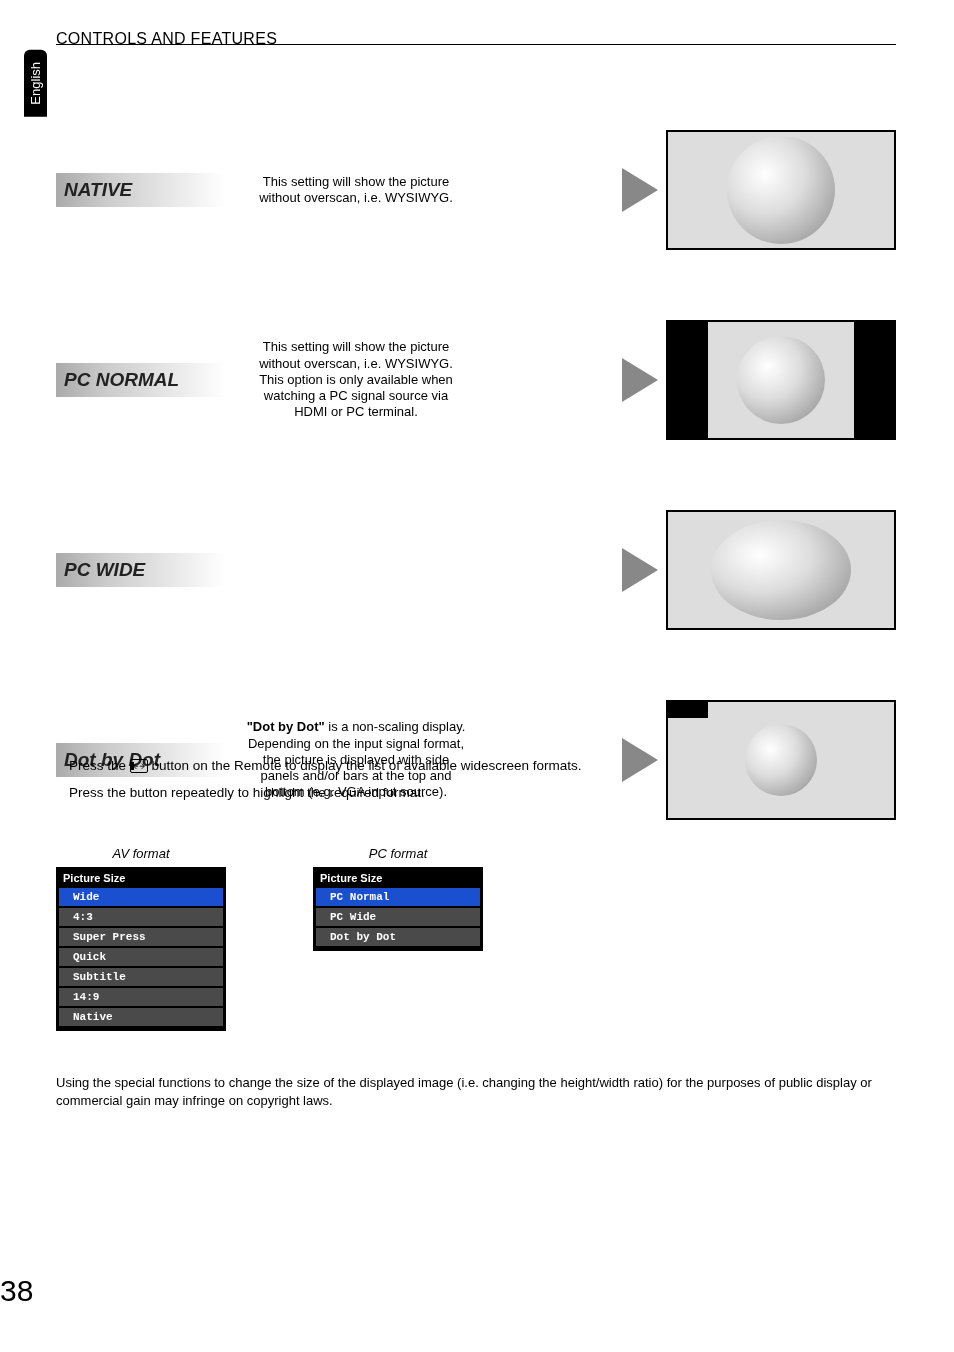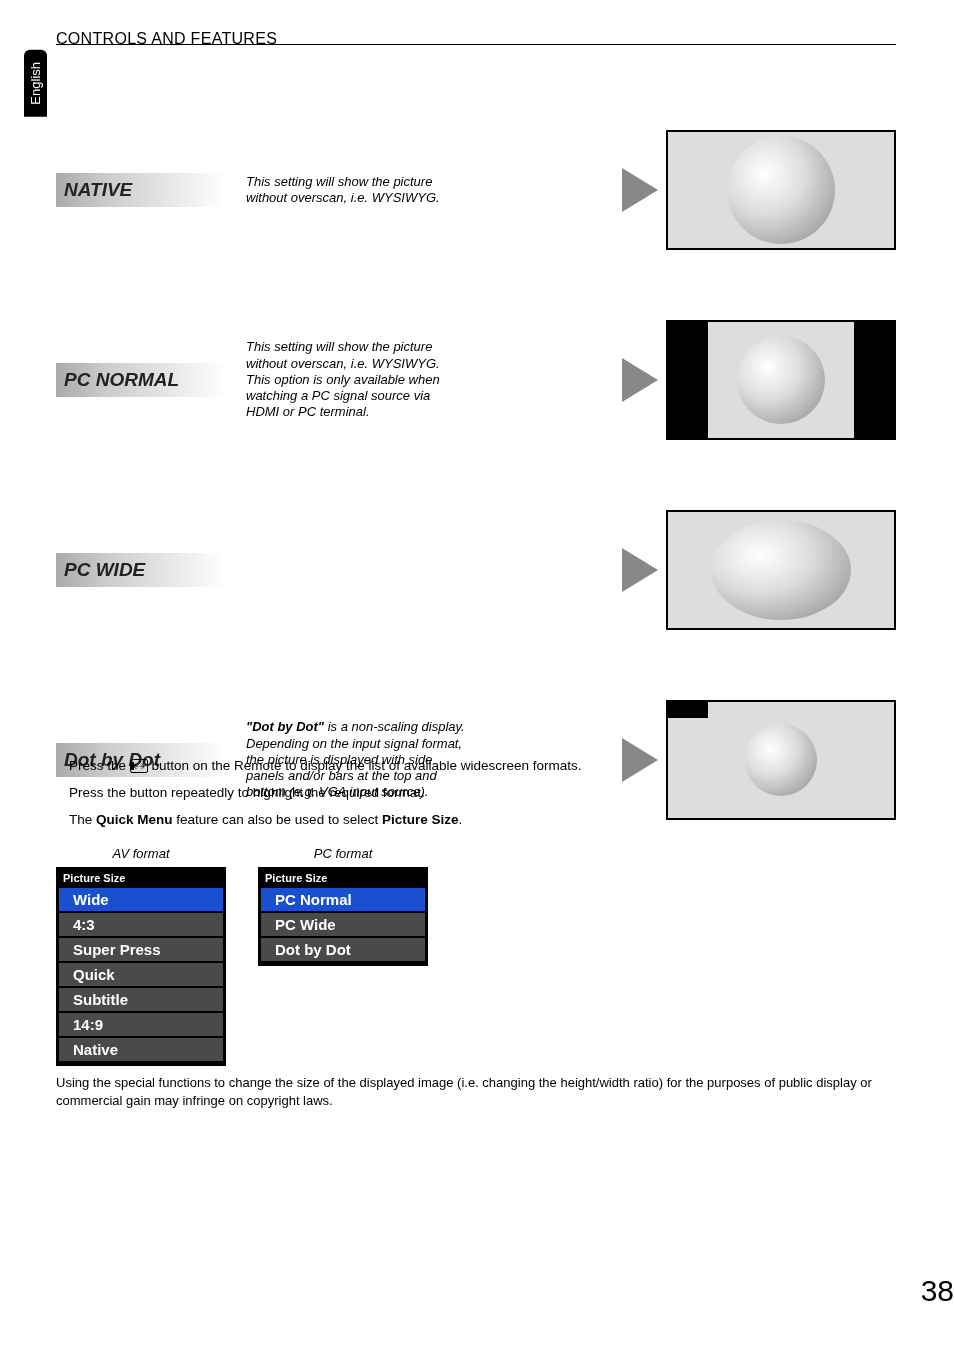--- a/index.html
+++ b/index.html
@@ -59,21 +59,21 @@
     font-weight: 800;
     font-style: italic;
     font-size: 19px;
     font-family: "Myriad Pro", Arial, sans-serif;
     color: #222;
     flex-shrink: 0;
   }
   .mode-desc {
     width: 220px;
     font-size: 13px;
-    font-style: italic;
+    text-align: center;
     line-height: 1.25;
     flex-shrink: 0;
   }
   .mode-desc .bold { font-weight: 700; }
   .mode-vis {
     flex: 1;
     display: flex;
     align-items: center;
     justify-content: flex-end;
     gap: 8px;
@@ -149,21 +149,21 @@
     border-right: 1px solid #000;
   }
   .size-icon::before { left: 2px; height: 8px; width:0; border-right:0; border-left: 1px solid #000; transform: none;}
   .size-icon svg { position:absolute; inset:0; }
 
   .menus {
     position: absolute;
     left: 56px;
     top: 846px;
     display: flex;
-    gap: 32px;
+    gap: 87px;
   }
   .menu-col { width: 170px; }
   .menu-caption {
     text-align: center;
     font-style: italic;
     font-size: 13px;
     margin-bottom: 6px;
   }
   .menu-box {
     background: #000;
@@ -172,42 +172,43 @@
   }
   .menu-header {
     color: #fff;
     font-size: 11px;
     font-weight: 700;
     padding: 4px 6px;
   }
   .menu-item {
     background: #4a4a4a;
     color: #fff;
-    font-size: 15px;
+    font-size: 11px;
     font-weight: 700;
     padding: 3px 0 3px 14px;
     margin: 0 2px 2px 2px;
+    font-family: Liberation Mono, monospace;
   }
   .menu-item.selected {
     background: #1a4fd0;
   }
 
   .footnote {
     position: absolute;
     left: 56px;
     top: 1074px;
     width: 840px;
     font-size: 13px;
     line-height: 1.35;
   }
   .page-num {
     position: absolute;
     left: 0; right: 0;
     bottom: 44px;
-    text-align: right;
+    text-align: left;
     font-size: 30px;
   }
 </style>
 </head>
 <body>
 
 <div class="side-tab">English</div>
 <div class="section-title">CONTROLS AND FEATURES</div>
 <div class="header-line"></div>
 
@@ -264,23 +265,20 @@
   <p>
     <span>Press the </span>
     <span class="size-icon">
       <svg viewBox="0 0 18 14">
           <path d="M3 7 L6 4 M3 7 L6 10 M3 7 L8 7 M15 7 L12 4 M15 7 L12 10 M15 7 L10 7" stroke="#000" stroke-width="1" fill="none"></path>
         </svg>
     </span>
     <span> button on the Remote to display the list of available widescreen formats.</span>
   </p>
   <p>Press the button repeatedly to highlight the required format.</p>
-  <p>
-    <span>The </span><span class="bold">Quick Menu</span><span> feature can also be used to select </span><span class="bold">Picture Size</span><span>.</span>
-  </p>
 </div>
 
 <div class="menus">
   <div class="menu-col">
     <div class="menu-caption">AV format</div>
     <div class="menu-box">
       <div class="menu-header">Picture Size</div>
       <div id="menu-av-items">
           <div class="menu-item selected">Wide</div>
           <div class="menu-item">4:3</div>

